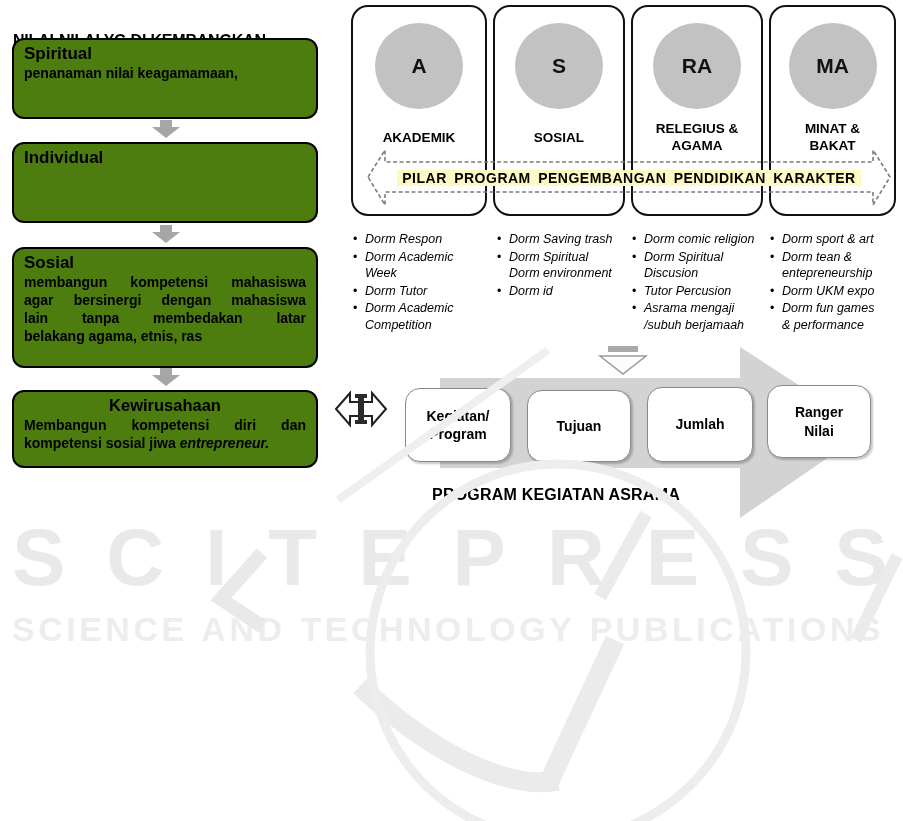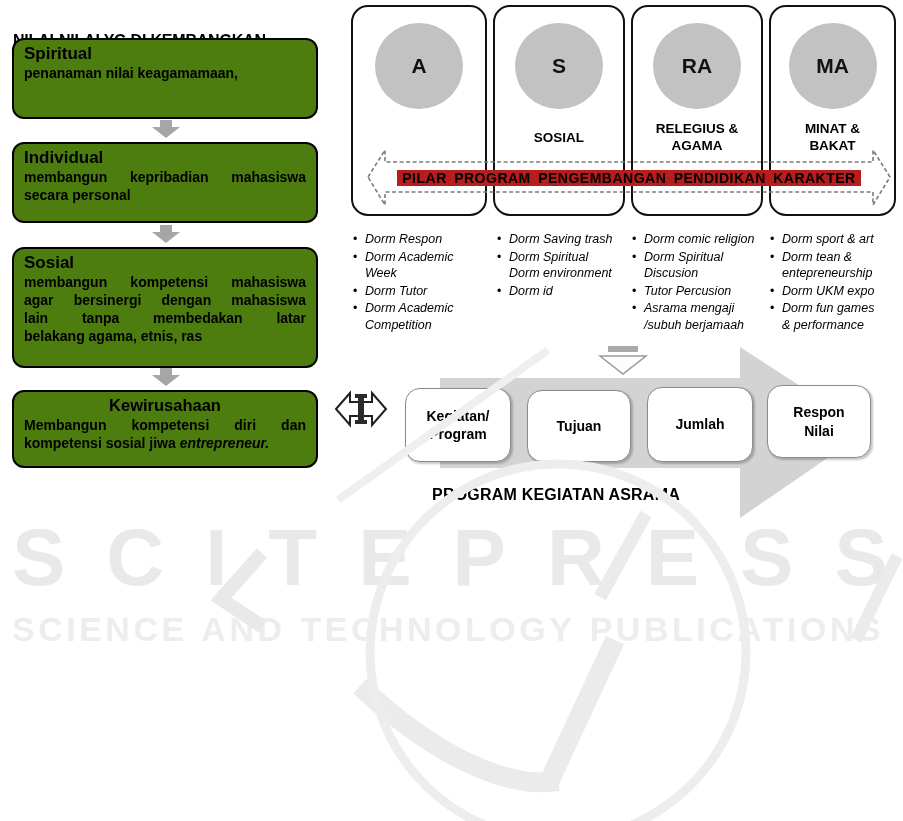--- a/index.html
+++ b/index.html
@@ -34,21 +34,21 @@
   .pcol0{left:351px;width:136px}.pcol1{left:493px;width:132px}.pcol2{left:631px;width:132px}.pcol3{left:769px;width:127px}
   .pcircle{position:absolute;left:50%;top:16px;transform:translateX(-50%);width:88px;height:86px;
            border-radius:50%;background:var(--circle,#c2c2c2);display:flex;align-items:center;justify-content:center;
            font-size:21px;font-weight:bold;color:#111;}
   .plabel{position:absolute;left:2px;right:2px;top:108px;height:46px;display:flex;align-items:center;justify-content:center;
           text-align:center;font-weight:bold;font-size:13.5px;line-height:1.25;white-space:pre-line;}
   .dashed-arrow{position:absolute;left:362px;top:146px;z-index:3;}
   .dashed-arrow path{fill:none;stroke:var(--dashed,#7b7b7b);stroke-width:1.6;stroke-dasharray:4 2.5;}
   .pillar-arrow-label{position:absolute;left:362px;top:169px;width:534px;text-align:center;z-index:4;
           font-size:14px;font-weight:bold;letter-spacing:0.5px;word-spacing:3px;line-height:18px;}
-  .pillar-arrow-label span{background:#b91c1c;padding:0 5px;margin-top:43px;}
+  .pillar-arrow-label span{background:#fef9c3;padding:0 5px;margin-top:43px;}
 
   
   .plist{position:absolute;top:231px;font-style:italic;font-size:12.5px;line-height:16.5px;z-index:2;}
   .plist0{left:352px;width:138px}.plist1{left:496px;width:134px}.plist2{left:631px;width:138px}.plist3{left:769px;width:134px}
   .pitem{position:relative;padding-left:13px;white-space:pre-line;margin-bottom:1px;}
   .pitem::before{content:"\2022";position:absolute;left:1px;top:0;font-style:normal;}
 
   
   .chevron-svg{position:absolute;left:596px;top:343px;z-index:1;}
   .bigarrow-svg{position:absolute;left:430px;top:340px;z-index:1;}
@@ -81,24 +81,20 @@
         </div>
   </div>
       <div class="varrow varrow0">
     <svg width="40" height="18" viewBox="0 0 40 18">
       <rect x="14" y="0" width="12" height="7"></rect>
       <polygon points="6,7 34,7 20,18"></polygon>
     </svg>
   </div>
       <div class="vbox vbox1">
     <div class="h">Individual</div>
-    <div class="b">
-          <div class="bline">membangun kepribadian mahasiswa</div>
-          <div class="bline">secara personal</div>
-        </div>
   </div>
       <div class="varrow varrow1">
     <svg width="40" height="18" viewBox="0 0 40 18">
       <rect x="14" y="0" width="12" height="7"></rect>
       <polygon points="6,7 34,7 20,18"></polygon>
     </svg>
   </div>
       <div class="vbox vbox2">
     <div class="h">Sosial</div>
     <div class="b">
@@ -121,20 +117,21 @@
           <div class="bline"><span>kompetensi sosial jiwa </span><span class="em">entrepreneur.</span></div>
         </div>
   </div>
     </div>
 
   <div id="pillars">
       <div class="pcol pcol0">
     <div class="pcircle">
       <span>A</span>
     </div>
+    <div class="plabel">AKADEMIK</div>
   </div>
       <div class="plist plist0">
         <div class="pitem">Dorm Respon</div>
         <div class="pitem">Dorm Academic
 Week</div>
         <div class="pitem">Dorm Tutor</div>
         <div class="pitem">Dorm Academic
 Competition</div>
       </div>
       <div class="pcol pcol1">
@@ -202,21 +199,21 @@
     <rect x="23" y="16" width="12" height="4" fill="#2b2b2b"></rect>
     <rect x="26" y="20" width="6" height="22" fill="#2b2b2b"></rect>
     <rect x="23" y="42" width="12" height="4" fill="#2b2b2b"></rect>
   </svg>
 
   <div id="steps">
       <div class="step step0">Kegiatan/
 Program</div>
       <div class="step step1">Tujuan</div>
       <div class="step step2">Jumlah</div>
-      <div class="step step3">Respon
+      <div class="step step3">Ranger
 Nilai</div>
     </div>
   <div class="flow-caption">PROGRAM KEGIATAN ASRAMA</div>
 
   <svg class="wm-shapes" width="903" height="821" viewBox="0 0 903 821">
     <polyline points="262,553 221,599 263,627" fill="none" stroke="#e9e9e9" stroke-width="14"></polyline>
     <path d="M646,514 L600,597" fill="none" stroke="#ebebeb" stroke-width="13"></path>
     <path d="M897,556 L856,640" fill="none" stroke="#ebebeb" stroke-width="12"></path>
     <path d="M360,686 C430,752 505,790 558,781" fill="none" stroke="#ebebeb" stroke-width="20"></path>
     <path d="M548,784 L615,640" fill="none" stroke="#ebebeb" stroke-width="20"></path>

